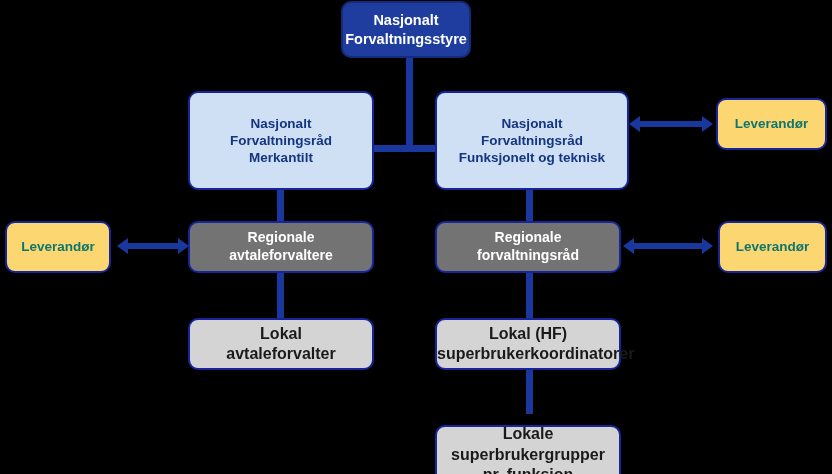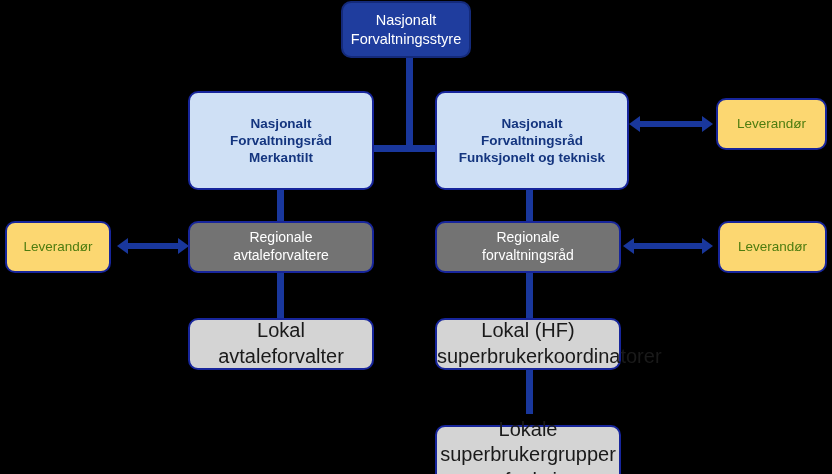--- a/index.html
+++ b/index.html
@@ -27,20 +27,21 @@
     border-radius: 10px;
     border: 2px solid #17259b;
     line-height: 1.28;
     z-index: 3;
   }
   .node .label {
     display: block;
     width: 100%;
     padding: 0 12px;
     white-space: pre-line;
+    font-weight: bold;
   }
   
   .node--top {
     background: #1f3d9e;
     color: #ffffff;
     font-size: 14.5px;
     font-weight: 400;
     border-color: #142a7a;
   }
   .node--council {
@@ -52,29 +53,29 @@
   }
   .node--regional {
     background: #737373;
     color: #ffffff;
     font-size: 14px;
     font-weight: 400;
     border-color: #17259b;
   }
   .node--vendor {
     background: #fcd771;
-    color: #4d7c0f;
+    color: #0f766e;
     font-size: 13.5px;
     font-weight: 400;
     border-color: #17259b;
   }
   .node--local {
     background: #d4d4d4;
     color: #1a1a1a;
-    font-size: 20px;
+    font-size: 16px;
     font-weight: 400;
     border-color: #17259b;
   }
   
   .conn {
     position: absolute;
     background: #19379c;
     z-index: 1;
   }
   .conn-v { width: 7px; }

